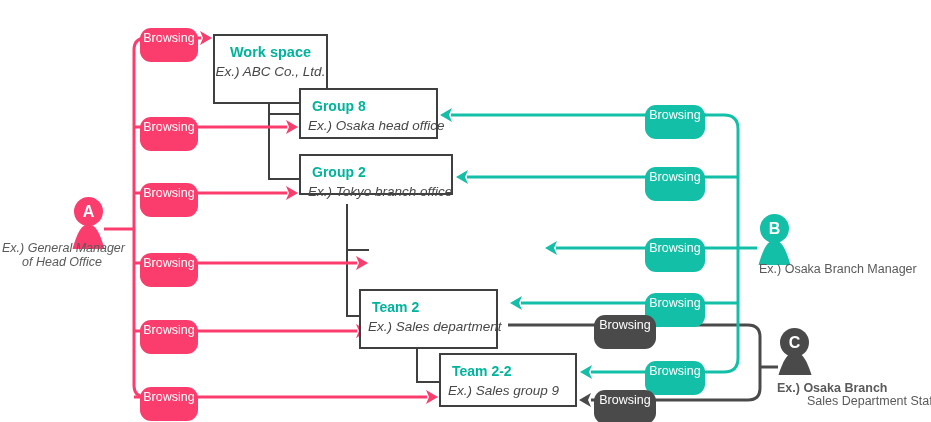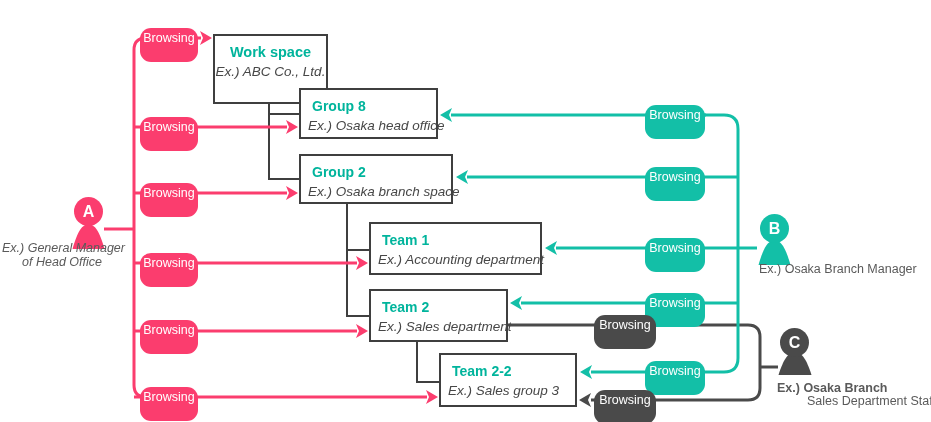--- a/index.html
+++ b/index.html
@@ -87,35 +87,31 @@
   </svg>
 
   <div class="box centered" style="left:213px;top:7px;width:115px;height:70px;margin-top:27px;">
     <div class="title">Work space</div>
     <div class="subtitle">Ex.) ABC Co., Ltd.</div>
   </div>
   <div class="box" style="left:299px;top:88px;width:139px;height:51px;">
     <div class="title">Group 8</div>
     <div class="subtitle">Ex.) Osaka head office</div>
   </div>
-  <div class="box" style="left:299px;top:154px;width:154px;height:50px;">
+  <div class="box" style="left:299px;top:154px;width:154px;height:41px;">
     <div class="title">Group 2</div>
-    <div class="subtitle">Ex.) Osaka branch space</div>
+    <div class="subtitle">Ex.) Tokyo branch office</div>
   </div>
-  <div class="box" style="left:369px;top:222px;width:173px;height:53px;">
-    <div class="title">Team 1</div>
-    <div class="subtitle">Ex.) Accounting department</div>
-  </div>
-  <div class="box" style="left:369px;top:289px;width:139px;height:53px;">
+  <div class="box" style="left:359px;top:289px;width:139px;height:60px;">
     <div class="title">Team 2</div>
     <div class="subtitle">Ex.) Sales department</div>
   </div>
   <div class="box" style="left:439px;top:353px;width:138px;height:54px;">
     <div class="title">Team 2-2</div>
-    <div class="subtitle">Ex.) Sales group 3</div>
+    <div class="subtitle">Ex.) Sales group 9</div>
   </div>
 
   <div class="pill pink" style="top:28px;">Browsing</div>
   <div class="pill pink" style="top:117px;">Browsing</div>
   <div class="pill pink" style="top:183px;">Browsing</div>
   <div class="pill pink" style="top:253px;">Browsing</div>
   <div class="pill pink" style="top:320px;">Browsing</div>
   <div class="pill pink" style="top:387px;">Browsing</div>
 
   <div class="pill teal" style="top:105px;">Browsing</div>

